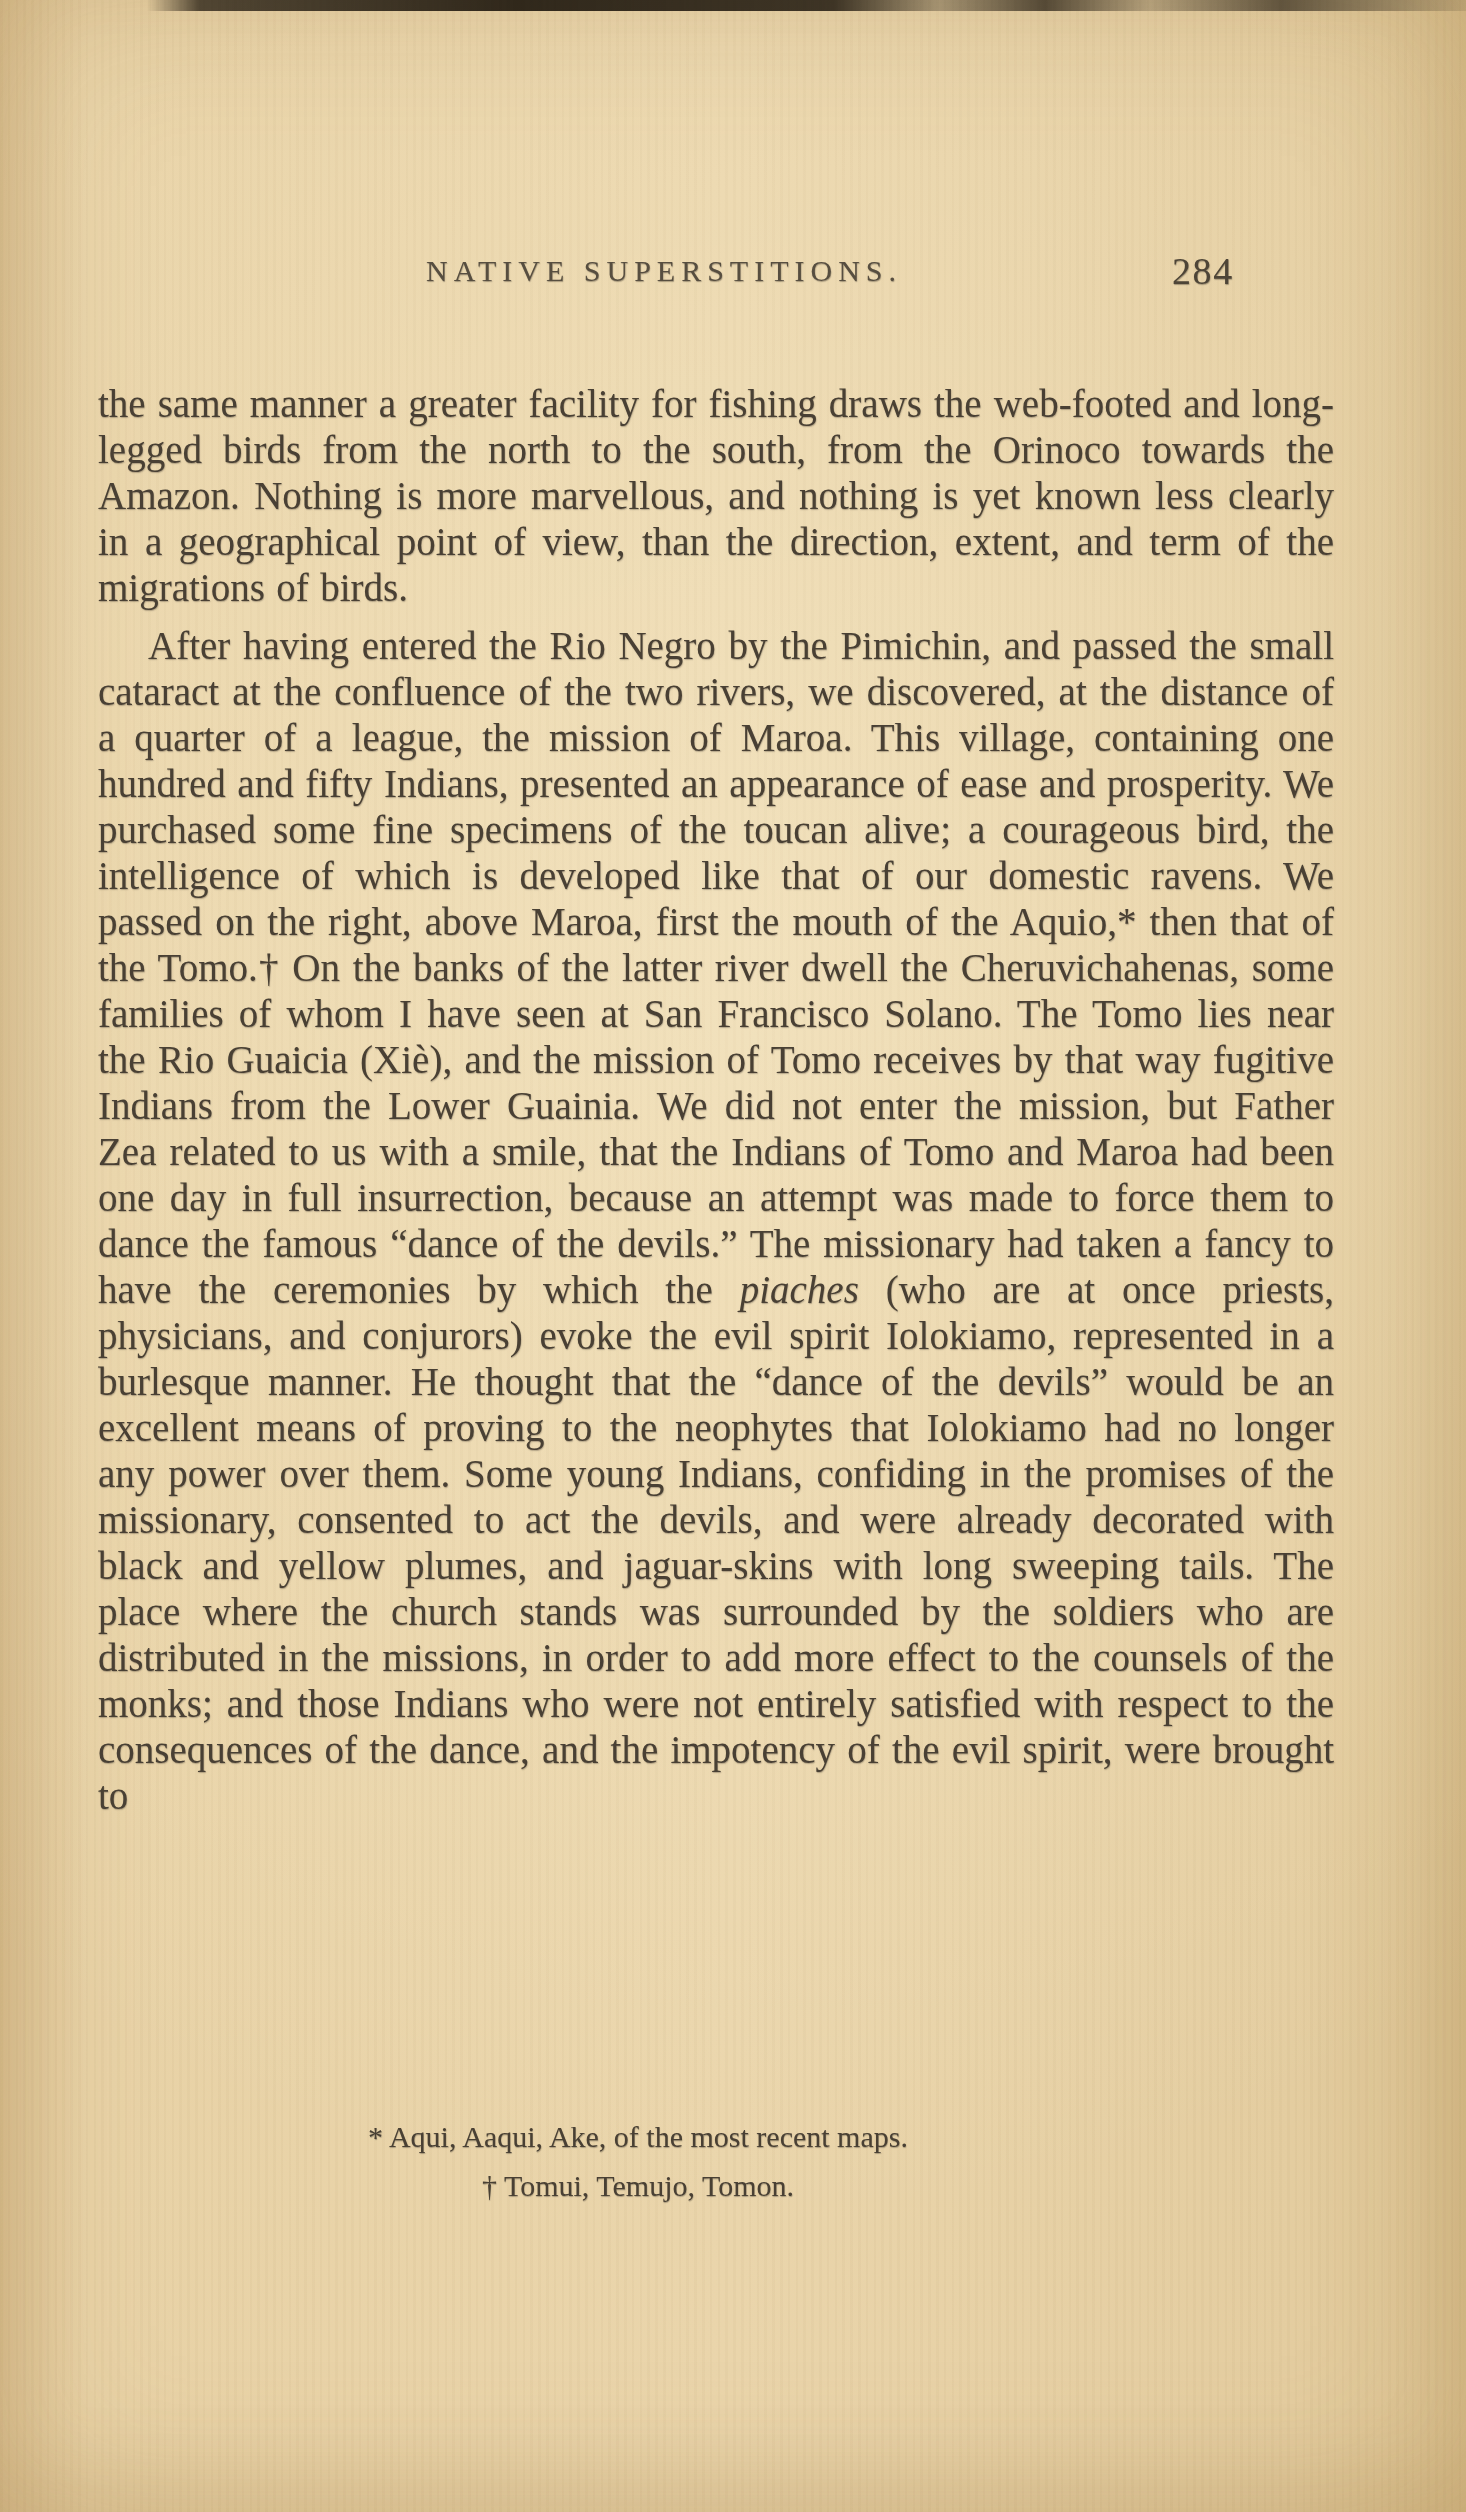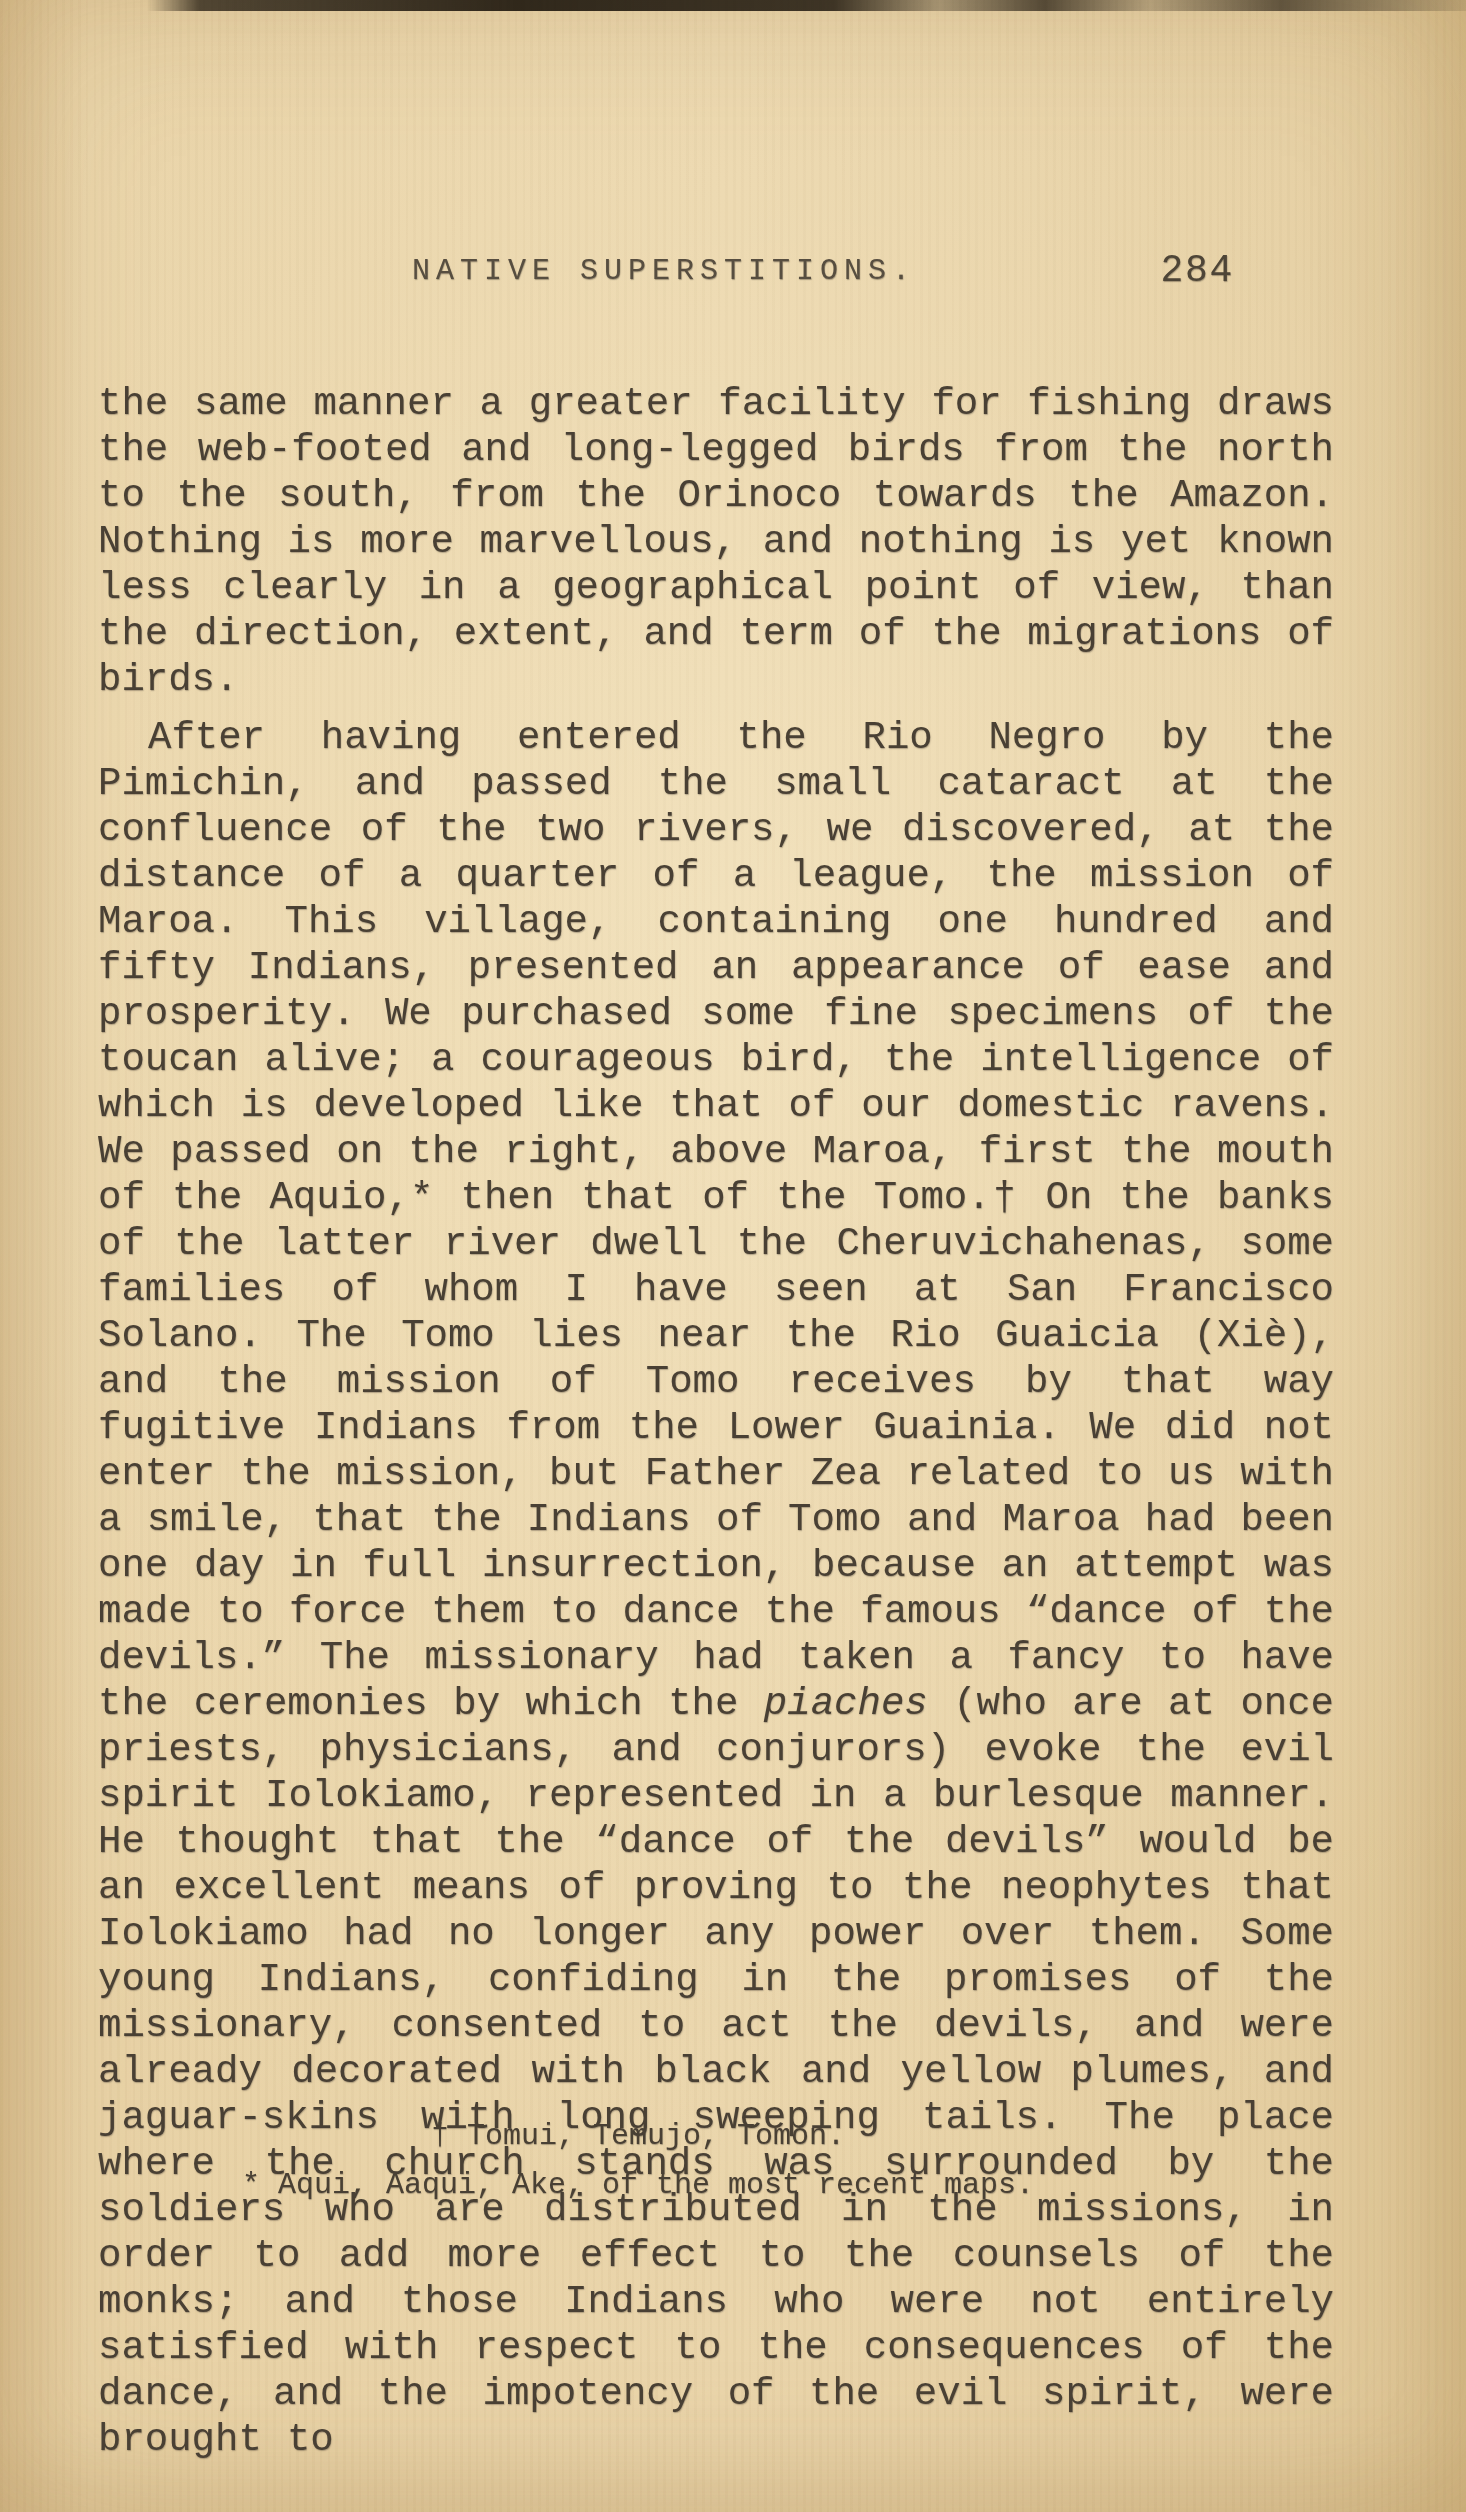--- a/index.html
+++ b/index.html
@@ -5,21 +5,21 @@
   html, body {
     margin: 0;
     padding: 0;
     background: #b9a57e;
   }
   .page {
     position: relative;
     width: 1467px;
     height: 2512px;
     overflow: hidden;
-    font-family: Liberation Mono, monospace;
+    font-family: Liberation Serif, serif;
     color: var(--ink, #494034);
     background:
       radial-gradient(ellipse 120% 70% at 52% 38%, rgba(255,246,218,0.38), rgba(255,246,218,0) 72%),
       repeating-linear-gradient(90deg, rgba(120,90,40,0.035) 0 2.6px, rgba(120,90,40,0) 2.6px 7.8px),
       linear-gradient(90deg, #dfc698 0%, #e8d2a6 6%, #ead5ab 50%, #e4cda0 88%, #dcc392 100%),
       var(--paper, #e6d0a4);
     box-shadow: inset 0 0 155px rgba(140,100,40,0.20), inset 0 -35px 78px rgba(150,110,50,0.12);
   }
   .scan-strip {
     position: absolute;
@@ -124,18 +124,18 @@
     <span class="running-head">NATIVE SUPERSTITIONS.</span>
     <span class="page-number">284</span>
   </div>
 
   <div class="body-text" id="body-text">
       <p class="para"><span>the same manner a greater facility for fishing draws the web-footed and long-legged birds from the north to the south, from the Orinoco towards the Amazon. Nothing is more marvellous, and nothing is yet known less clearly in a geographical point of view, than the direction, extent, and term of the migrations of birds.</span></p>
       <p class="para indent"><span>After having entered the Rio Negro by the Pimichin, and passed the small cataract at the confluence of the two rivers, we discovered, at the distance of a quarter of a league, the mission of Maroa. This village, containing one hundred and fifty Indians, presented an appearance of ease and prosperity. We purchased some fine specimens of the toucan alive; a courageous bird, the intelligence of which is developed like that of our domestic ravens. We passed on the right, above Maroa, first the mouth of the Aquio,* then that of the Tomo.† On the banks of the latter river dwell the Cheruvichahenas, some families of whom I have seen at San Francisco Solano. The Tomo lies near the Rio Guaicia (Xiè), and the mission of Tomo receives by that way fugitive Indians from the Lower Guainia. We did not enter the mission, but Father Zea related to us with a smile, that the Indians of Tomo and Maroa had been one day in full insurrection, because an attempt was made to force them to dance the famous “dance of the devils.” The missionary had taken a fancy to have the ceremonies by which the </span><i>piaches</i><span> (who are at once priests, physicians, and conjurors) evoke the evil spirit Iolokiamo, represented in a burlesque manner. He thought that the “dance of the devils” would be an excellent means of proving to the neophytes that Iolokiamo had no longer any power over them. Some young Indians, confiding in the promises of the missionary, consented to act the devils, and were already decorated with black and yellow plumes, and jaguar-skins with long sweeping tails. The place where the church stands was surrounded by the soldiers who are distributed in the missions, in order to add more effect to the counsels of the monks; and those Indians who were not entirely satisfied with respect to the consequences of the dance, and the impotency of the evil spirit, were brought to</span></p>
     </div>
 
   <div class="footnotes" id="footnotes">
+      <div class="footnote">* Aqui, Aaqui, Ake, of the most recent maps.</div>
       <div class="footnote">† Tomui, Temujo, Tomon.</div>
-      <div class="footnote">* Aqui, Aaqui, Ake, of the most recent maps.</div>
     </div>
 
 </div>
 
 
 </body></html>

